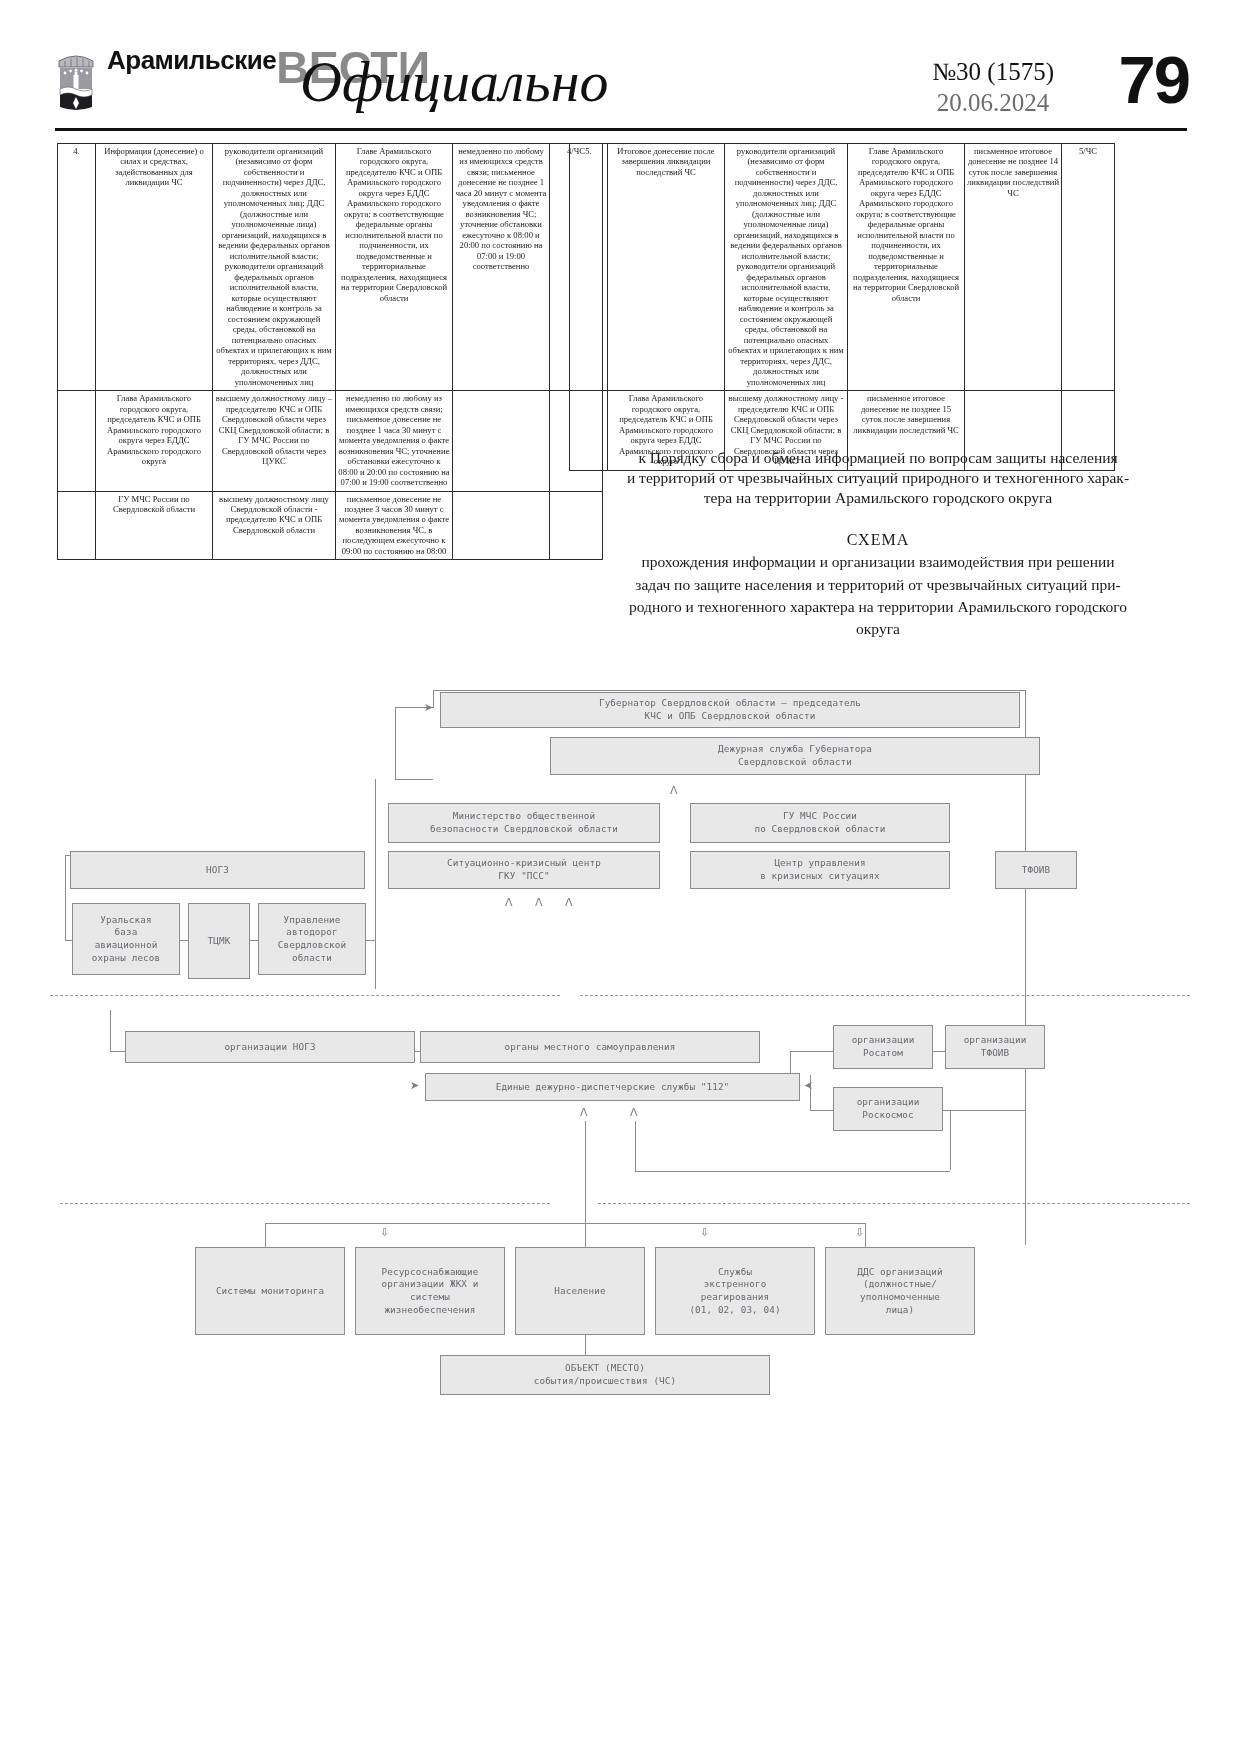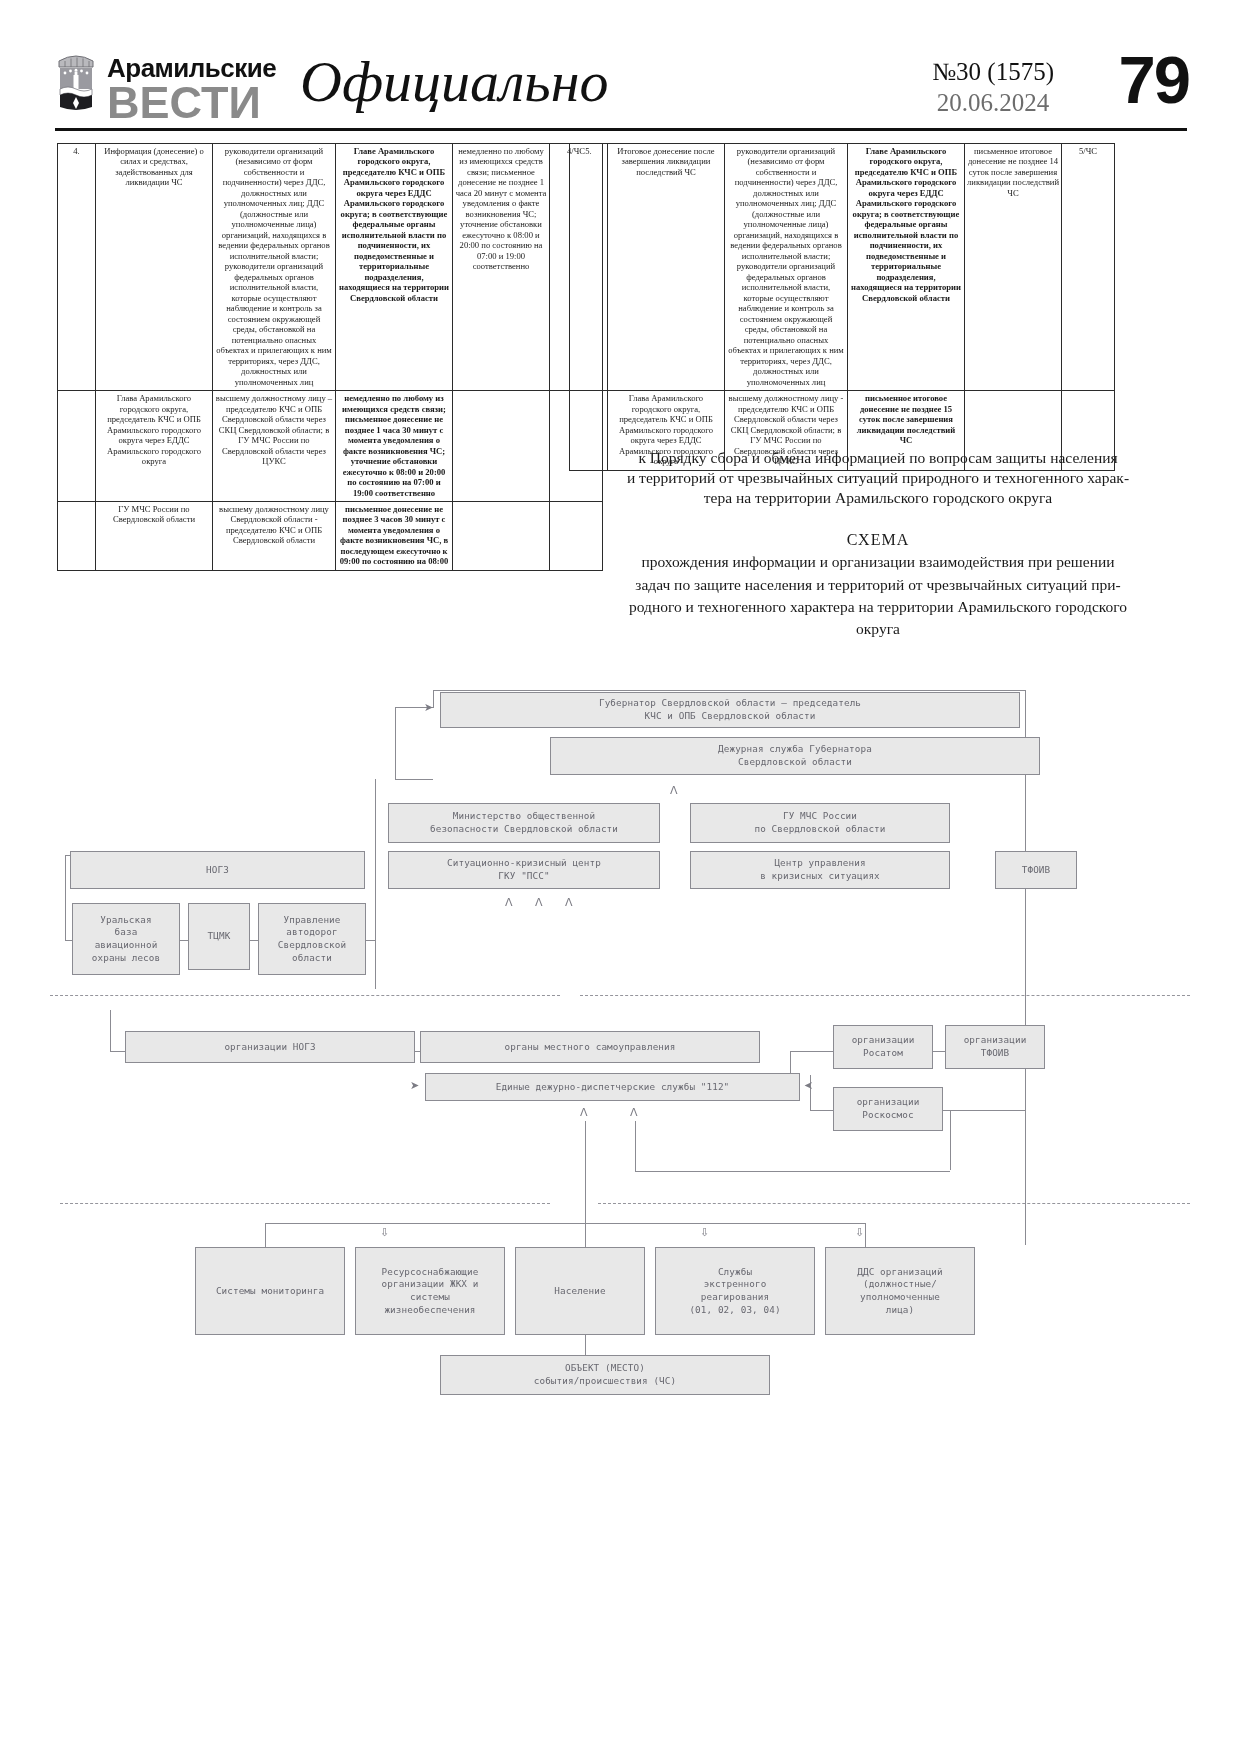--- a/index.html
+++ b/index.html
@@ -29,21 +29,21 @@
     display: flex;
     align-items: flex-start;
     gap: 10px;
   }
   .coat {
     width: 42px;
     height: 66px;
     position: relative;
     flex: none;
   }
-  .brand-lines { display: flex; flex-direction: column; line-height: 1; margin-top: 8px; }
+  .brand-lines { display: flex; flex-direction: row; line-height: 1; }
   .brand-top {
     font-family: "Liberation Sans", sans-serif;
     font-weight: bold;
     font-size: 26px;
     letter-spacing: -0.5px;
     color: #111;
     margin-bottom: 1px;
   }
   .brand-bottom {
     font-family: "Liberation Sans", sans-serif;
@@ -105,21 +105,21 @@
     border: 1px solid #2b2b2b;
     vertical-align: top;
     text-align: center;
     padding: 2px 2px 3px 2px;
     word-wrap: break-word;
     hyphens: auto;
   }
   td.c-num  { width: 33px; }
   td.c-kind { width: 112px; }
   td.c-who  { width: 118px; }
-  td.c-whom { width: 112px; font-weight: bold; }
+  td.c-whom { width: 112px; }
   td.c-when { width: 92px; }
   td.c-code { width: 48px; }
 
   .tbl-left  { left: 57px;  top: 143px; }
   .tbl-right { left: 569px; top: 143px; }
 
   
   .appendix {
     position: absolute;
     left: 569px;
@@ -359,21 +359,21 @@
     <span>ТФОИВ</span>
   </div>
 
   <div class="dbox" style="left:22px; top:248px; width:108px; height:72px;">
     <span style="white-space:pre-line;">Уральская
 база
 авиационной
 охраны лесов</span>
   </div>
 
-  <div class="dbox" style="left:138px; top:248px; width:62px; height:67px;">
+  <div class="dbox" style="left:138px; top:248px; width:62px; height:76px;">
     <span>ТЦМК</span>
   </div>
 
   <div class="dbox" style="left:208px; top:248px; width:108px; height:72px;">
     <span style="white-space:pre-line;">Управление
 автодорог
 Свердловской
 области</span>
   </div>
 

